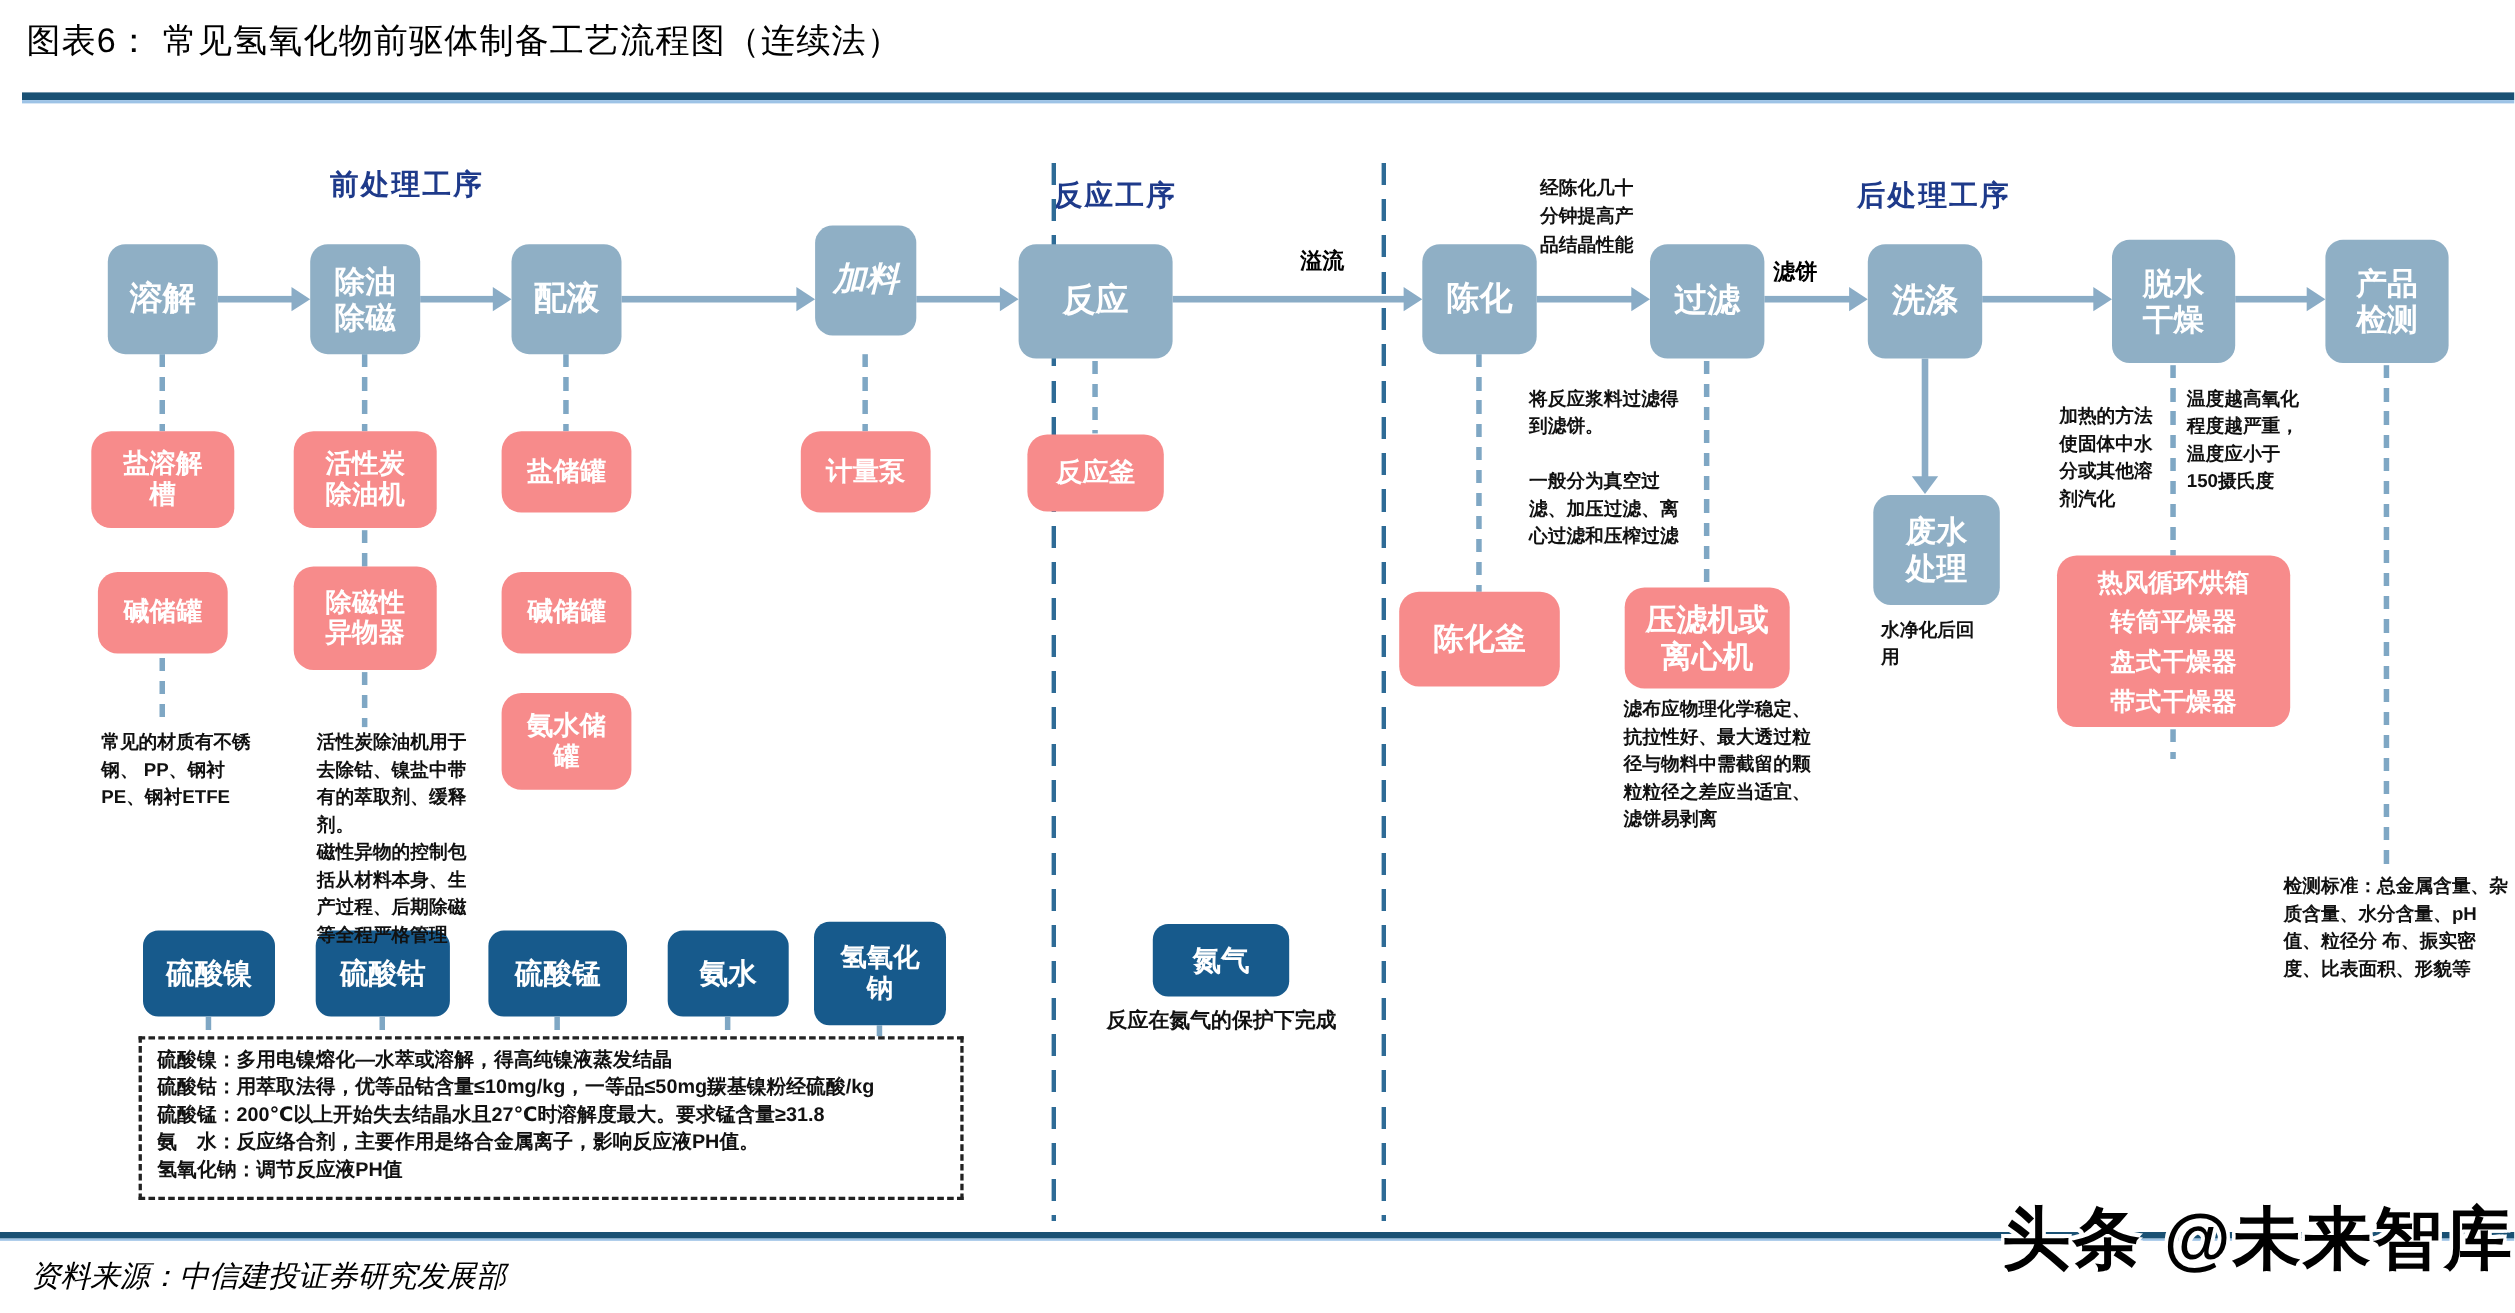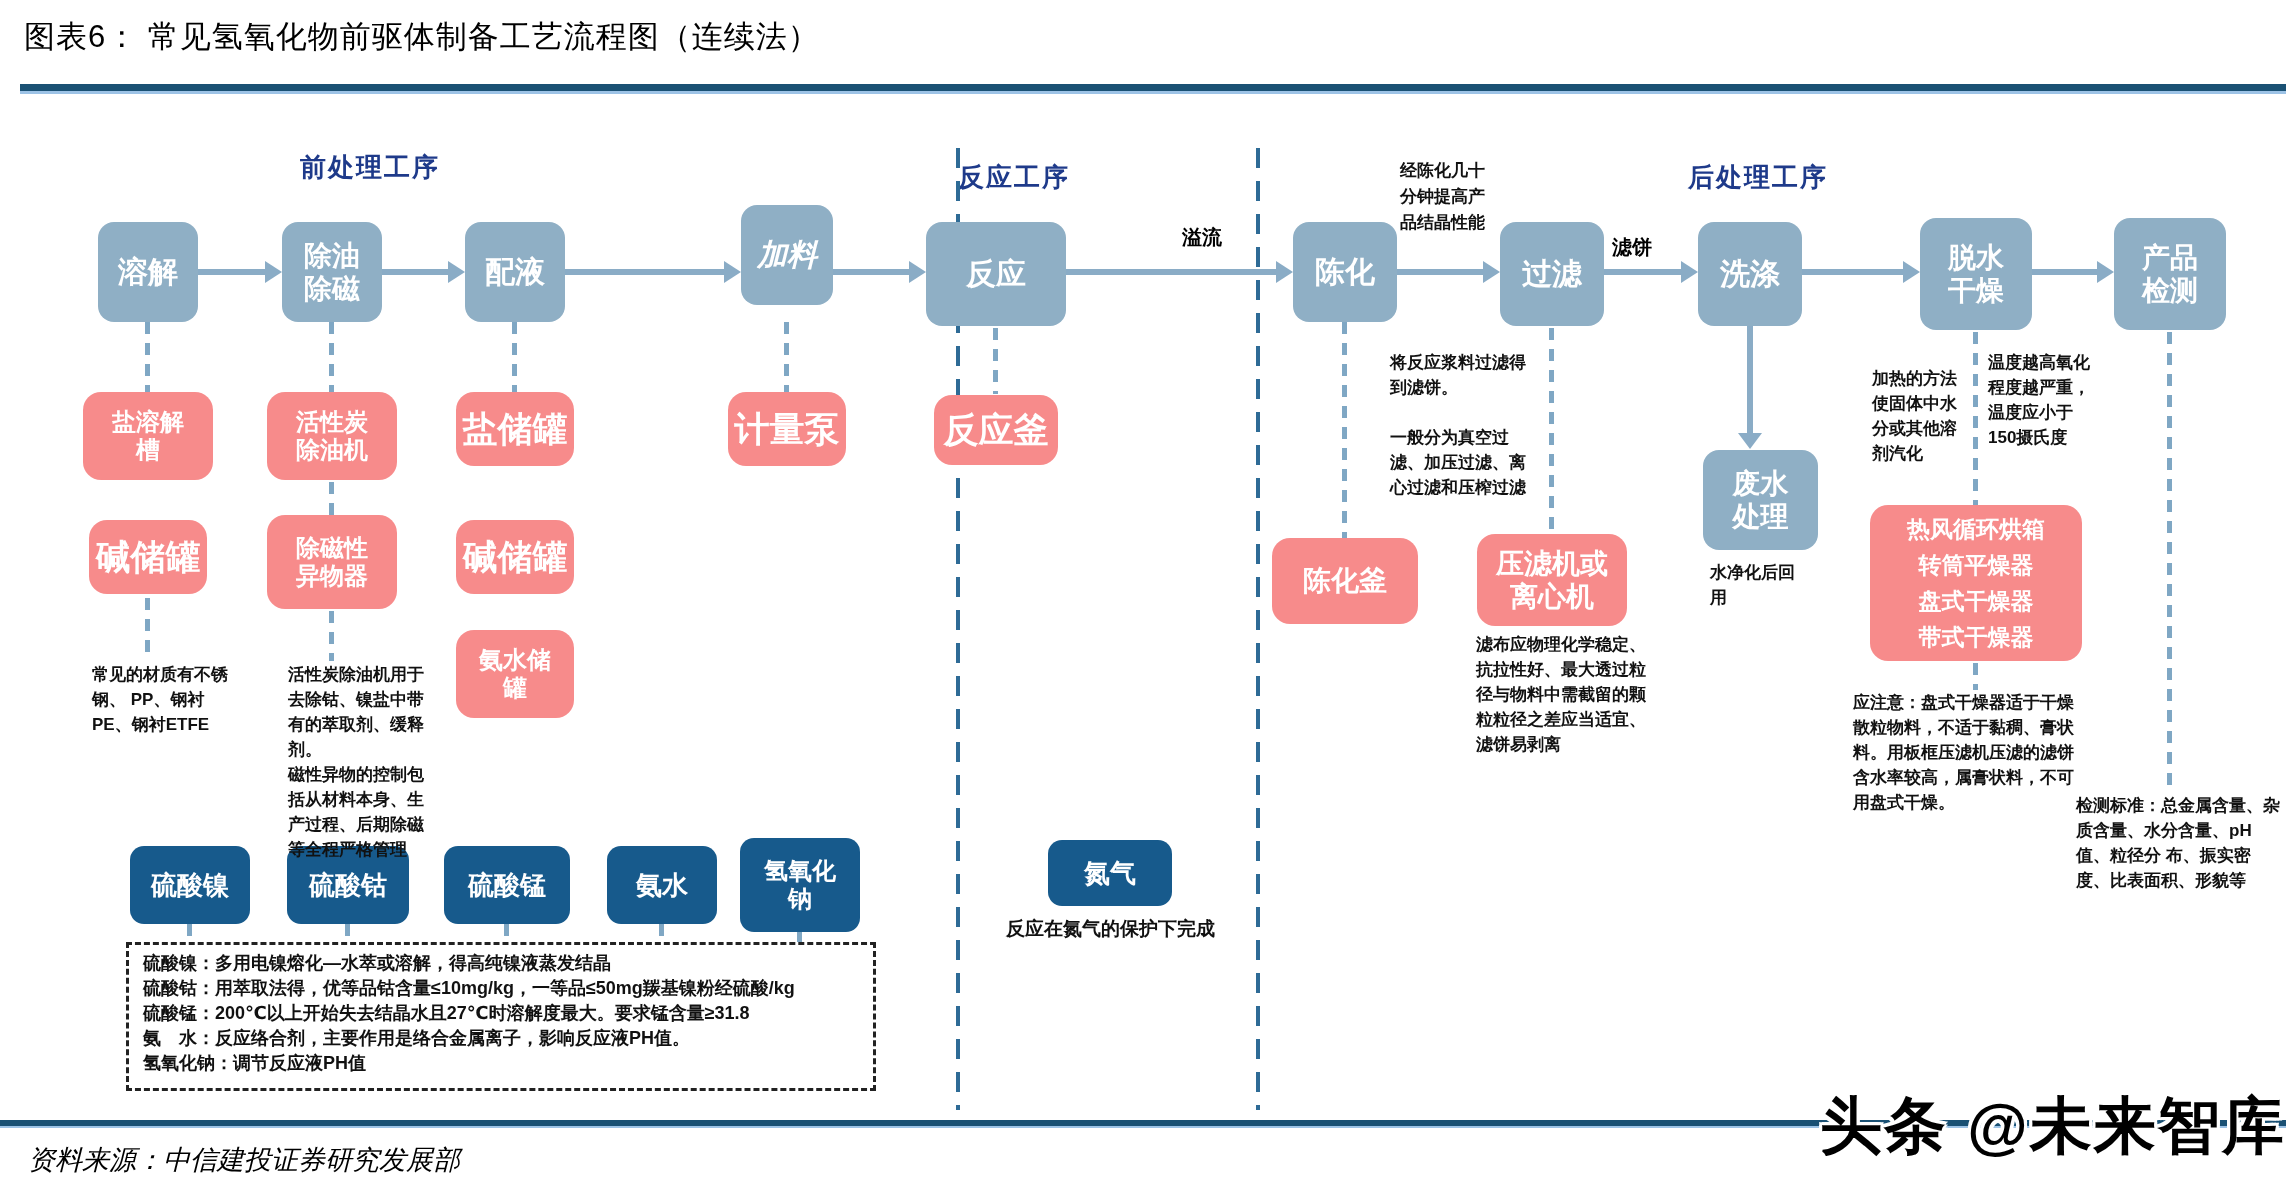--- a/index.html
+++ b/index.html
@@ -6,21 +6,21 @@
   body{font-family:"Liberation Sans","DejaVu Sans",sans-serif;}
   #canvas{position:relative;width:2286px;height:1194px;background:#fff;overflow:hidden;}
 
   .title{position:absolute;font-size:31px;font-weight:normal;color:#000;letter-spacing:1px;}
   .rule{position:absolute;}
   .sec{position:absolute;color:#1e3a8a;font-weight:bold;font-size:26px;letter-spacing:2px;}
 
   .fbox,.pbox,.mbox{position:absolute;display:flex;align-items:center;justify-content:center;
     text-align:center;color:#fff;font-weight:bold;white-space:pre-line;line-height:1.18;}
   .fbox{background:#8fafc5;border-radius:16px;font-size:30px;}
-  .pbox{background:#f78b8b;border-radius:18px;font-size:35px;}
+  .pbox{background:#f78b8b;border-radius:18px;font-size:24px;}
   .mbox{background:#175a8c;border-radius:14px;font-size:26px;}
 
   .harrow{position:absolute;height:6px;background:#8aacc6;}
   .harrow::after{content:"";position:absolute;right:-16px;top:-8px;width:0;height:0;
     border-left:17px solid #8aacc6;border-top:11px solid transparent;border-bottom:11px solid transparent;}
   .varrow{position:absolute;width:6px;background:#8aacc6;}
   .varrow::after{content:"";position:absolute;bottom:-15px;left:-9px;width:0;height:0;
     border-top:16px solid #8aacc6;border-left:12px solid transparent;border-right:12px solid transparent;}
   .vdash{position:absolute;width:5px;background:repeating-linear-gradient(#7fa7c4 0 12px,transparent 12px 21px);}
   .divider{position:absolute;width:4px;background:repeating-linear-gradient(#2e6b96 0 20px,transparent 20px 33px);}
@@ -141,21 +141,20 @@
   <div class="note" style="left:92px;top:662px;width:152px;">常见的材质有不锈钢、 PP、钢衬PE、钢衬ETFE</div>
   <div class="note" style="left:288px;top:662px;width:152px;">活性炭除油机用于去除钴、镍盐中带有的萃取剂、缓释剂。
 磁性异物的控制包括从材料本身、生产过程、后期除磁等全程严格管理</div>
   <div class="note" style="left:1390px;top:350px;width:152px;">将反应浆料过滤得到滤饼。
 
 一般分为真空过滤、加压过滤、离心过滤和压榨过滤</div>
   <div class="note" style="left:1476px;top:632px;width:186px;">滤布应物理化学稳定、抗拉性好、最大透过粒径与物料中需截留的颗粒粒径之差应当适宜、滤饼易剥离</div>
   <div class="note" style="left:1710px;top:560px;width:90px;">水净化后回用</div>
   <div class="note" style="left:1872px;top:366px;width:95px;">加热的方法使固体中水分或其他溶剂汽化</div>
   <div class="note" style="left:1988px;top:350px;width:106px;">温度越高氧化程度越严重，温度应小于150摄氏度</div>
-  <div class="note" style="left:1853px;top:690px;width:228px;">应注意：盘式干燥器适于干燥散粒物料，不适于黏稠、膏状料。用板框压滤机压滤的滤饼含水率较高，属膏状料，不可用盘式干燥。</div>
   <div class="note" style="left:2076px;top:793px;width:204px;">检测标准：总金属含量、杂质含量、水分含量、pH值、粒径分 布、振实密度、比表面积、形貌等</div>
   <div class="note" style="left:1006px;top:916px;width:260px;font-size:19px;">反应在氮气的保护下完成</div>
 
   <div class="rule" style="left:0;right:0;top:1120px;height:6px;background:#1a5174;"></div>
   <div class="rule" style="left:0;right:0;top:1126px;height:2px;background:#9dc3e6;"></div>
   <div class="source" style="left:28px;top:1142px;">资料来源：中信建投证券研究发展部</div>
   <div class="watermark" style="left:1820px;top:1084px;">头条 @未来智库</div>
 
 </div>
 

